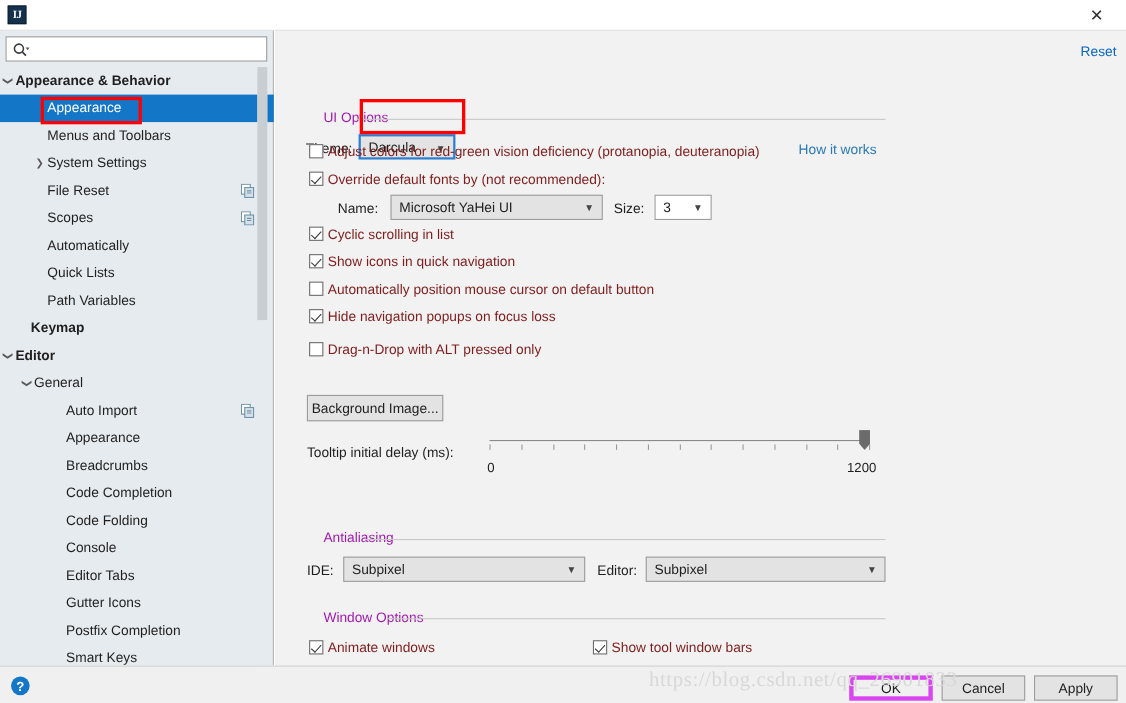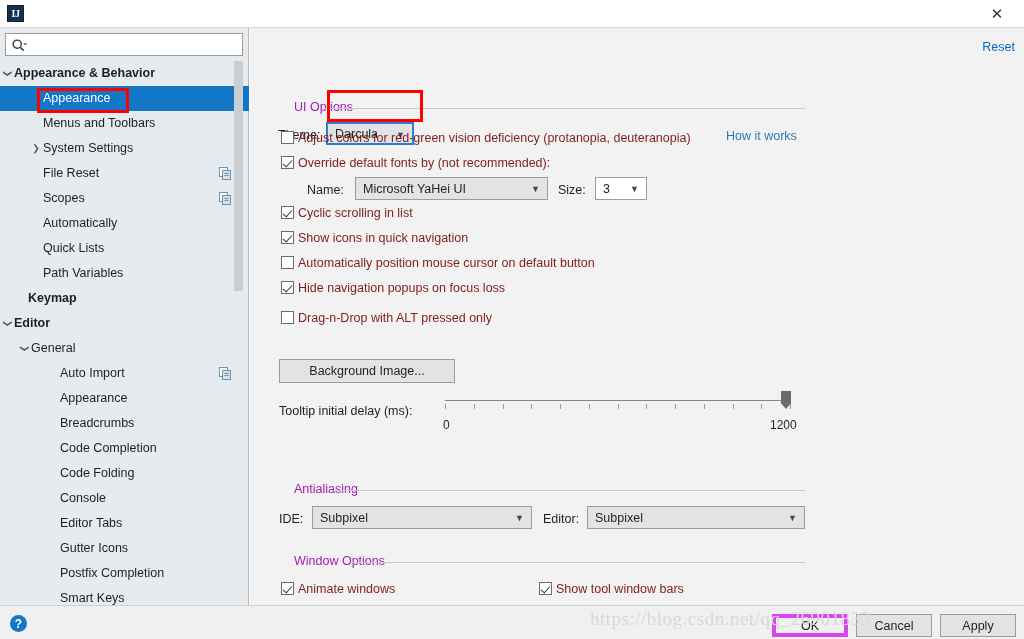--- a/index.html
+++ b/index.html
@@ -361,21 +361,21 @@
         <div class="cb-row" style="left: 31px; top: 252px;">
           <div class="cb-box checked"></div>
           <div class="cb-label">Hide navigation popups on focus loss</div>
         </div>
         <div class="cb-row" style="left: 31px; top: 282px;">
           <div class="cb-box"></div>
           <div class="cb-label">Drag-n-Drop with ALT pressed only</div>
         </div>
       </div>
 
-    <div class="btn" style="left:29px; top:331px; width:176px; height:24px;">Background Image...</div>
+    <div class="btn" style="left:29px; top:331px; width:124px; height:24px;">Background Image...</div>
 
     <div class="lbl" style="left:29px; top:376px;">Tooltip initial delay (ms):</div>
     <div class="slider-track" style="left:195px; top:372px; width:345px;"></div>
     <div id="slider-ticks">
         <div class="slider-tick" style="left: 195px; top: 376px;"></div>
         <div class="slider-tick" style="left: 224px; top: 376px;"></div>
         <div class="slider-tick" style="left: 253px; top: 376px;"></div>
         <div class="slider-tick" style="left: 281px; top: 376px;"></div>
         <div class="slider-tick" style="left: 310px; top: 376px;"></div>
         <div class="slider-tick" style="left: 339px; top: 376px;"></div>

